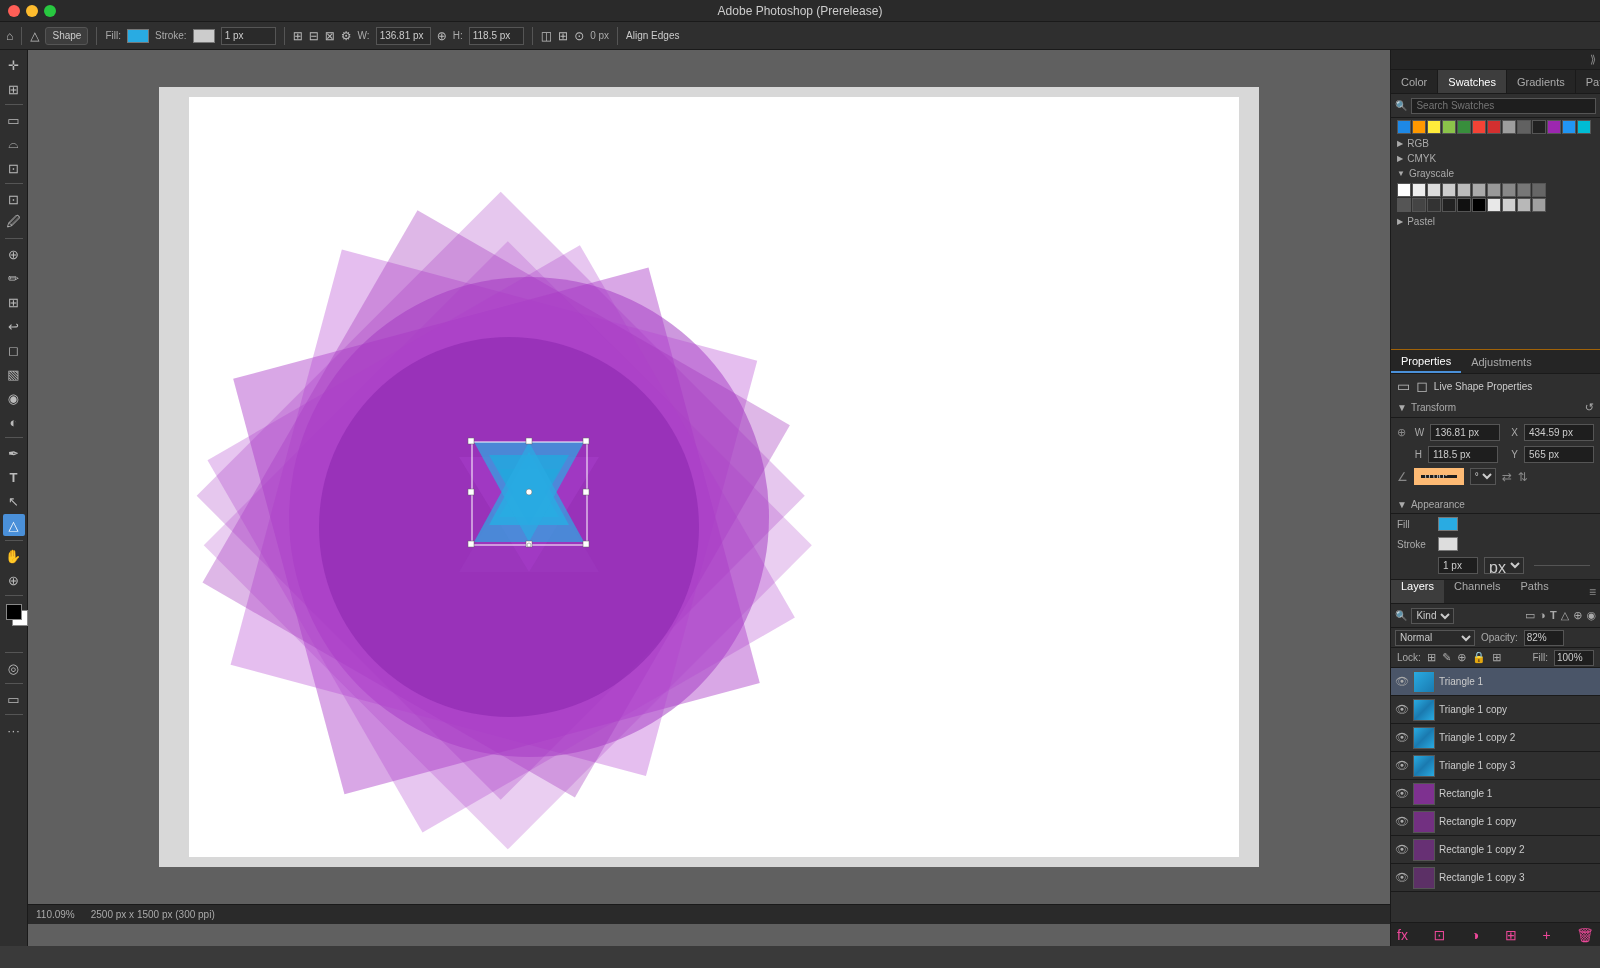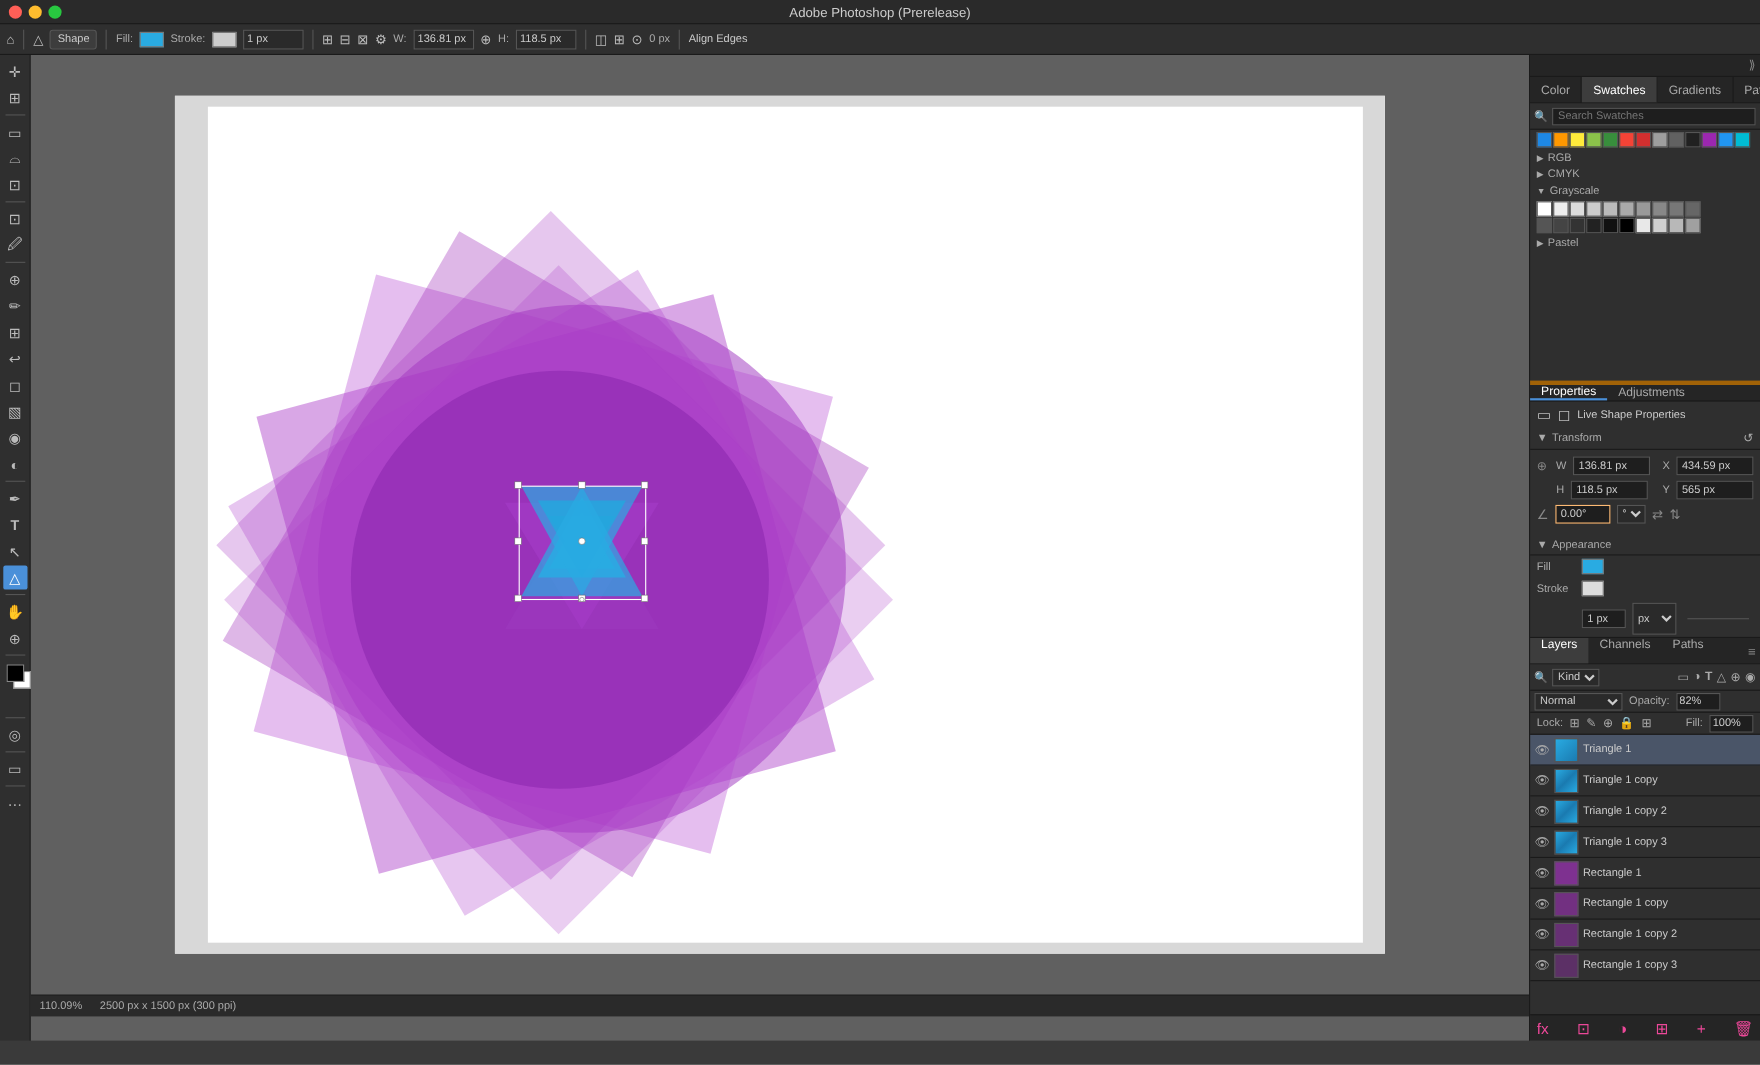--- a/index.html
+++ b/index.html
@@ -73,21 +73,21 @@
     }
 
     
     #right-panel {
       width: 210px; background: #2f2f2f; border-left: 1px solid #1a1a1a;
       display: flex; flex-direction: column; flex-shrink: 0;
     }
 
     
     #swatches-panel {
-      height: 280px; border-bottom: 4px solid #a16207; display: flex; flex-direction: column;
+      height: 280px; border-bottom: 1px solid #a16207; display: flex; flex-direction: column;
     }
     .panel-tabs {
       display: flex; background: #252525; height: 24px; align-items: stretch;
       border-bottom: 1px solid #1a1a1a;
     }
     .panel-tab {
       padding: 0 10px; display: flex; align-items: center; font-size: 11px; color: #aaa;
       cursor: pointer; border-right: 1px solid #1a1a1a;
     }
     .panel-tab.active { background: #3d3d3d; color: #fff; }
@@ -130,21 +130,21 @@
     }
     .section-title {
       font-size: 10px; color: #aaa; padding: 3px 6px; display: flex; align-items: center; gap: 4px;
       border-bottom: 1px solid #1a1a1a; cursor: pointer;
     }
     .inline-live-shape {
       display: flex; align-items: center; gap: 6px; padding: 4px 6px; font-size: 10px; color: #bbb;
     }
     .live-shape-icon { font-size: 14px; }
     .angle-field {
-      background: #1e1e1e; border: 1px solid #fdba74; color: #ccc; font-size: 10px;
+      background: #1e1e1e; border: 7px solid #fdba74; color: #ccc; font-size: 10px;
       padding: 1px 4px; width: 50px; height: 17px;
     }
     .fill-row { display: flex; align-items: center; gap: 6px; padding: 3px 6px; font-size: 10px; }
     .fill-label { color: #aaa; width: 35px; }
     .fill-color { width: 20px; height: 14px; background: #29abe2; border: 1px solid #777; cursor: pointer; }
     .stroke-color { width: 20px; height: 14px; background: #ddd; border: 1px solid #777; cursor: pointer; }
     .stroke-field { background: #1e1e1e; border: 1px solid #555; color: #ccc; font-size: 10px; padding: 1px 4px; width: 40px; height: 17px; }
 
     
     #layers-panel {
@@ -475,21 +475,21 @@
         <span class="fill-label">Fill</span>
         <div class="fill-color"></div>
       </div>
       <div class="fill-row">
         <span class="fill-label">Stroke</span>
         <div class="stroke-color"></div>
       </div>
       <div class="fill-row">
         <span style="width:35px;"></span>
         <input class="stroke-field" value="1 px" style="">
-        <select style="background:#2a2a2a;border:1px solid #555;color:#ccc;font-size:10px;height:29px;width:40px;">
+        <select style="background:#2a2a2a;border:1px solid #555;color:#ccc;font-size:16px;height:17px;width:40px;">
           <option>px</option>
         </select>
         <div style="flex:1;height:1px;background:#555;margin:0 4px;"></div>
       </div>
     </div>
 
     <div id="layers-panel">
       <div class="layers-panel-tabs">
         <div class="layers-panel-tab active">
           <span>Layers</span>

